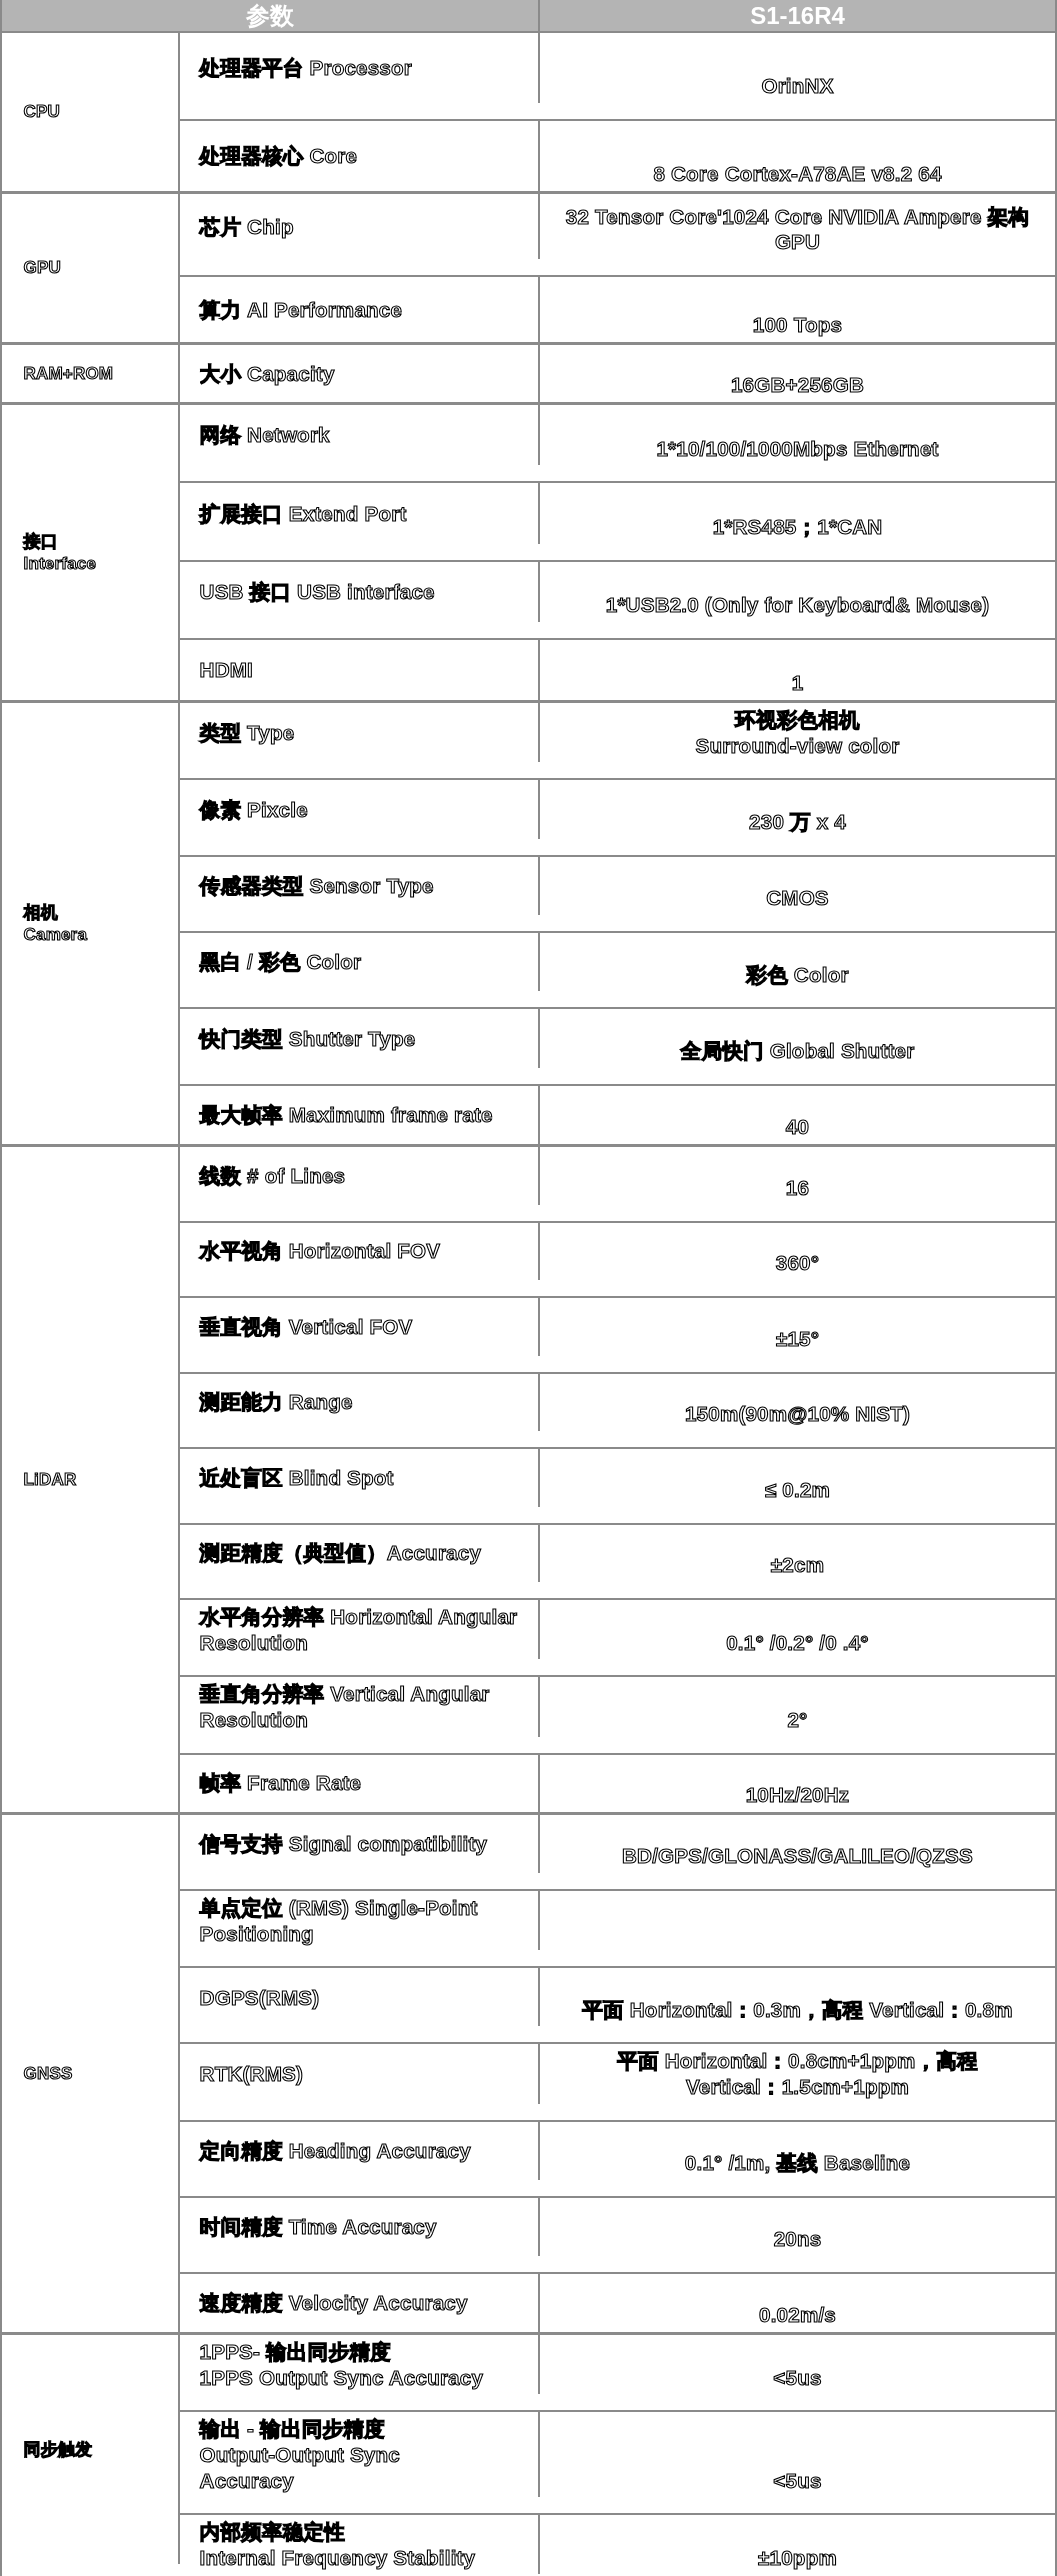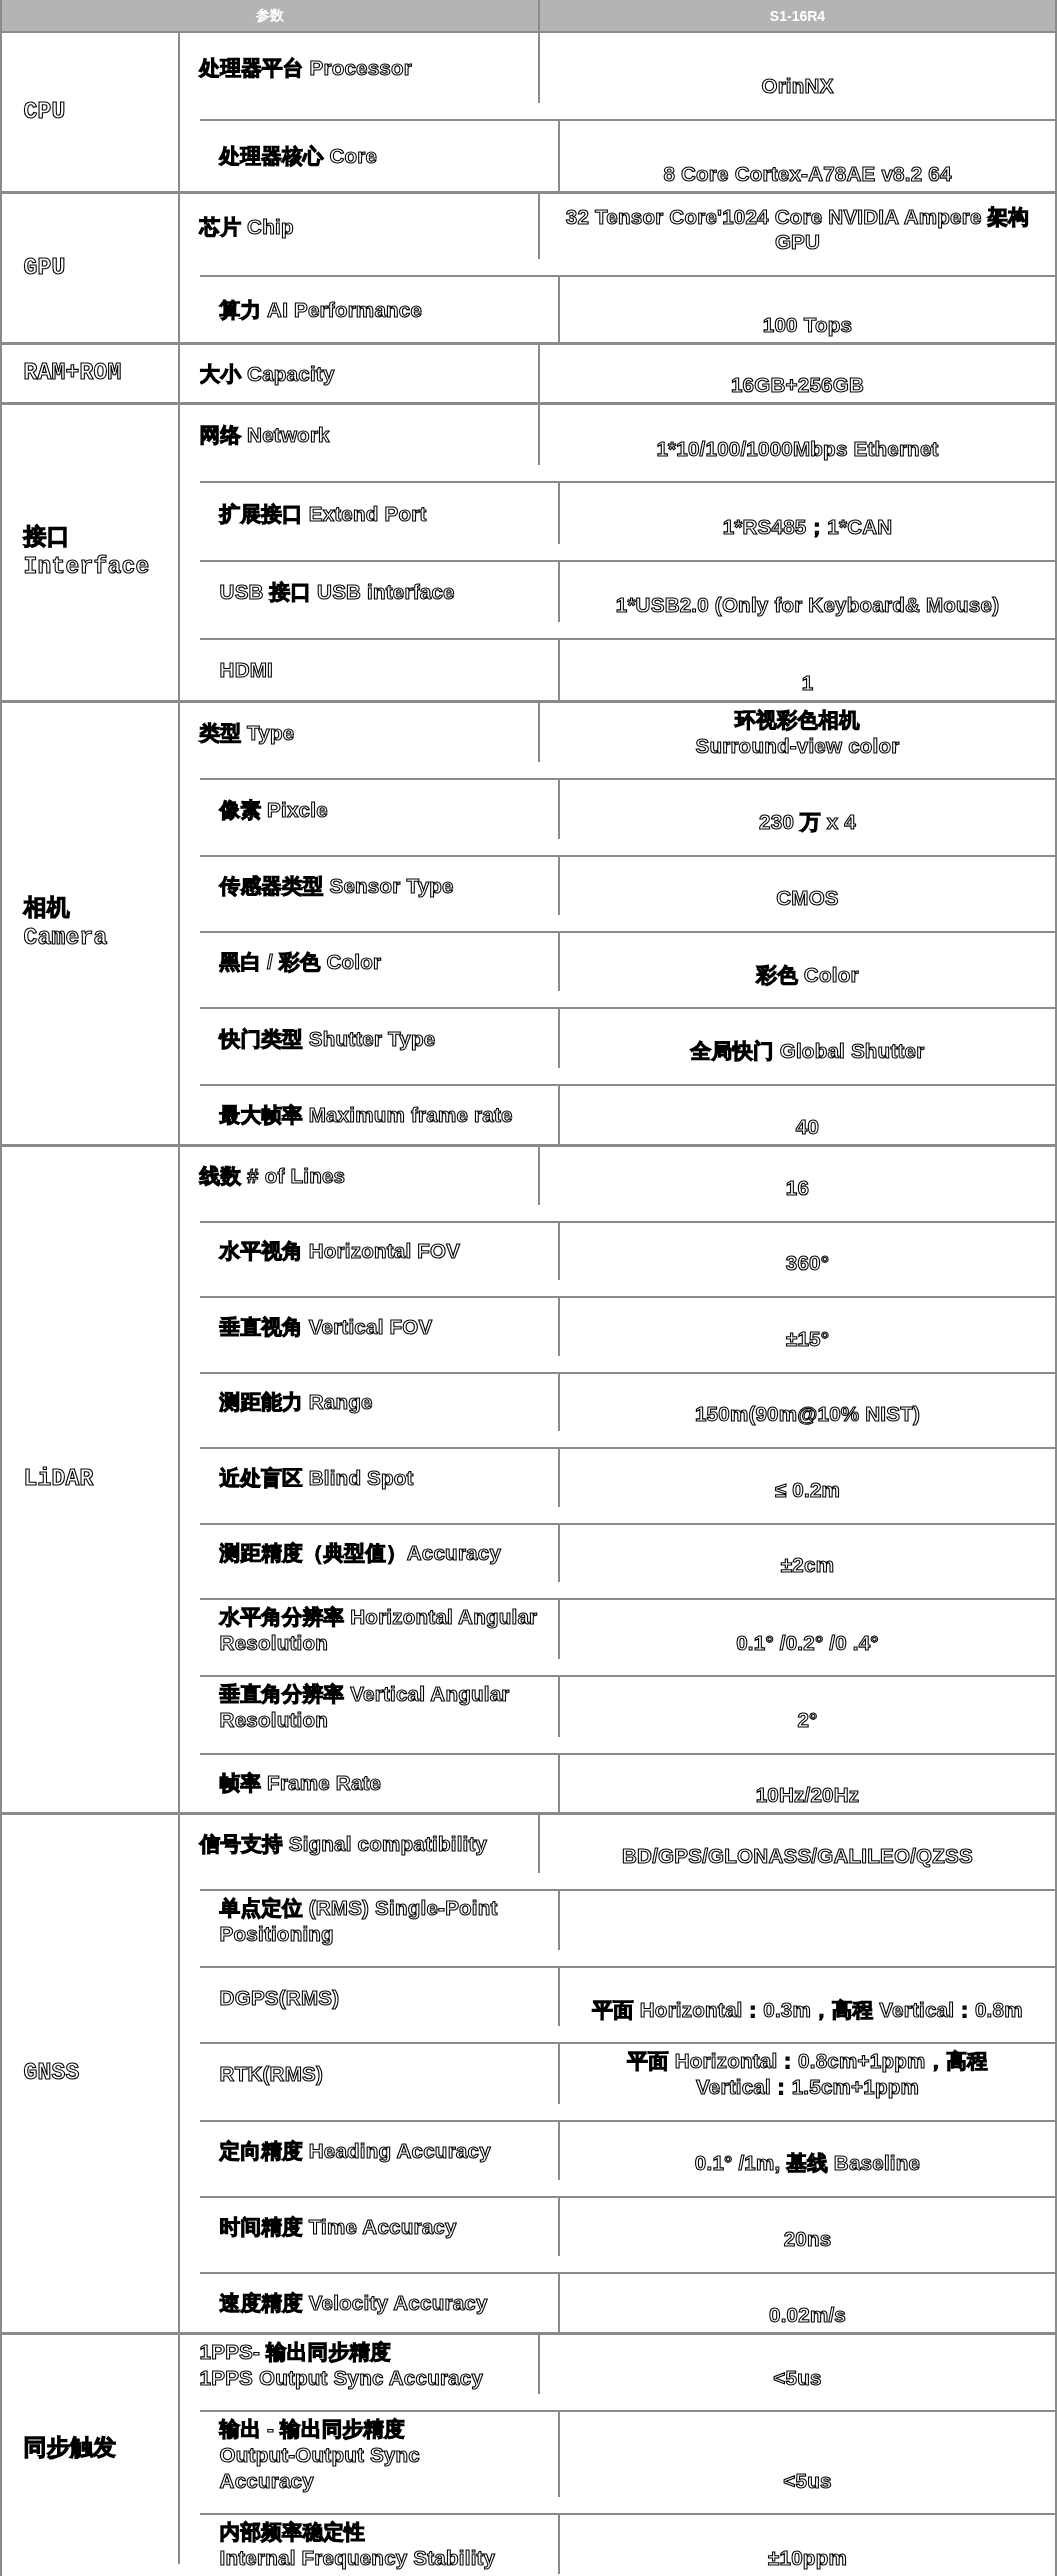--- a/index.html
+++ b/index.html
@@ -23,61 +23,61 @@
   .thead{
     height:33px;
     display:grid;
     grid-template-columns:538px 1fr;
     background:var(--header-bg);
     border-bottom:2.9px solid var(--border);
   }
   .th{
     display:flex;align-items:center;justify-content:center;
     color:var(--header-text);
-    font-size:14px;font-weight:bold;
+    font-size:24px;font-weight:bold;
     overflow:hidden;
   }
   .th:first-child{border-right:2.9px solid var(--border);}
   
   .section{
     display:flex;
     border-top:3.9px solid var(--border);
   }
   .section.first{border-top:none;}
   .cell{overflow:hidden;}
   .group-cell{
     width:178px;flex:none;
     border-right:2.9px solid var(--border);
     display:flex;align-items:center;
     padding-left:21.5px;padding-right:5.9px;
   }
   .rows{flex:1;display:flex;flex-direction:column;gap:16px;}
   .row{flex:1;display:flex;}
-  .row.rsep{border-top:2.9px solid var(--border);margin-left:20px;}
+  .row.rsep{border-top:2.9px solid var(--border);}
   .param-cell{
     width:360px;flex:none;
     border-right:2.9px solid var(--border);
     display:flex;align-items:center;
     padding:3.9px 7.8px 3.9px 19.6px;
   }
   .value-cell{
     flex:1;
     display:flex;align-items:flex-end;justify-content:center;
     text-align:center;
     padding:3.9px 11.7px;
   }
   
   .txt{
     font-size:20.6px;font-weight:bold;line-height:1.25;
     color:#000;
     -webkit-text-fill-color:#fff;
     -webkit-text-stroke:1.1px #000;
     letter-spacing:0.2px;
   }
-  .group-cell .txt{font-size:23px;font-family:Liberation Mono, monospace;}
+  .group-cell .txt{font-size:17px;}
 </style>
 </head>
 <body>
 
 <div class="spec-table">
   <div class="thead">
     <div class="th">
       <span>参数</span>
     </div>
     <div class="th">

